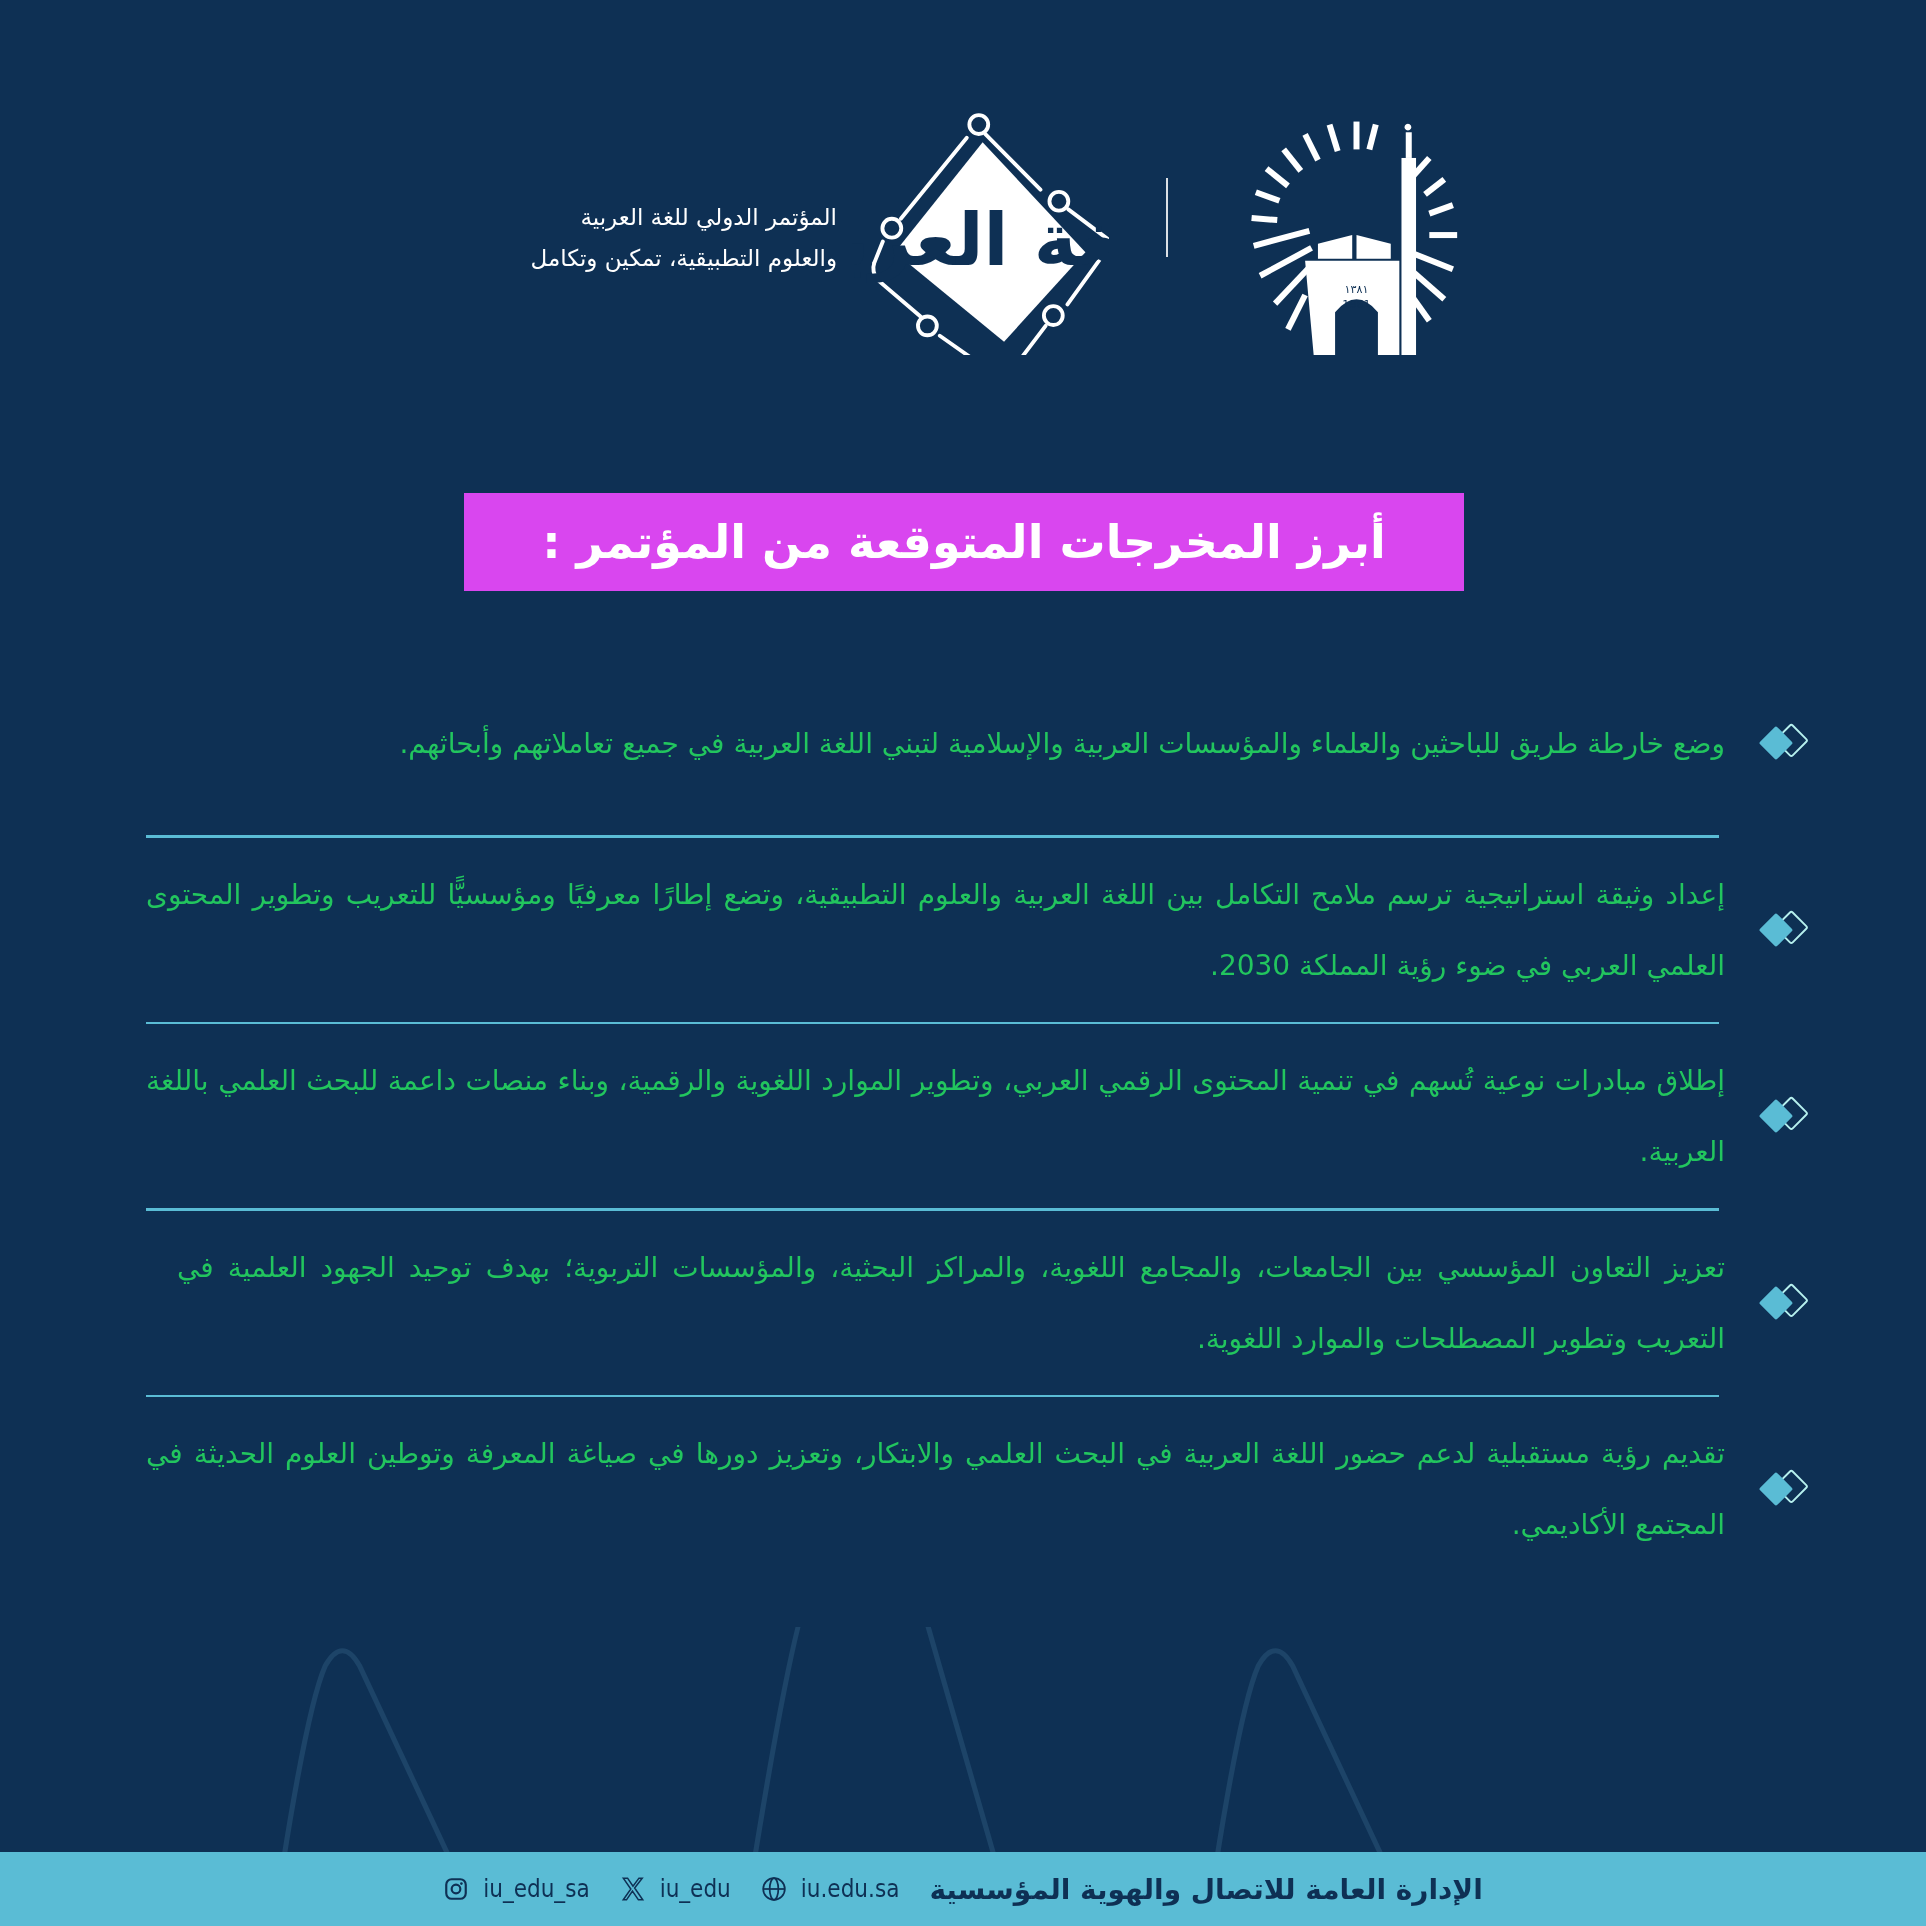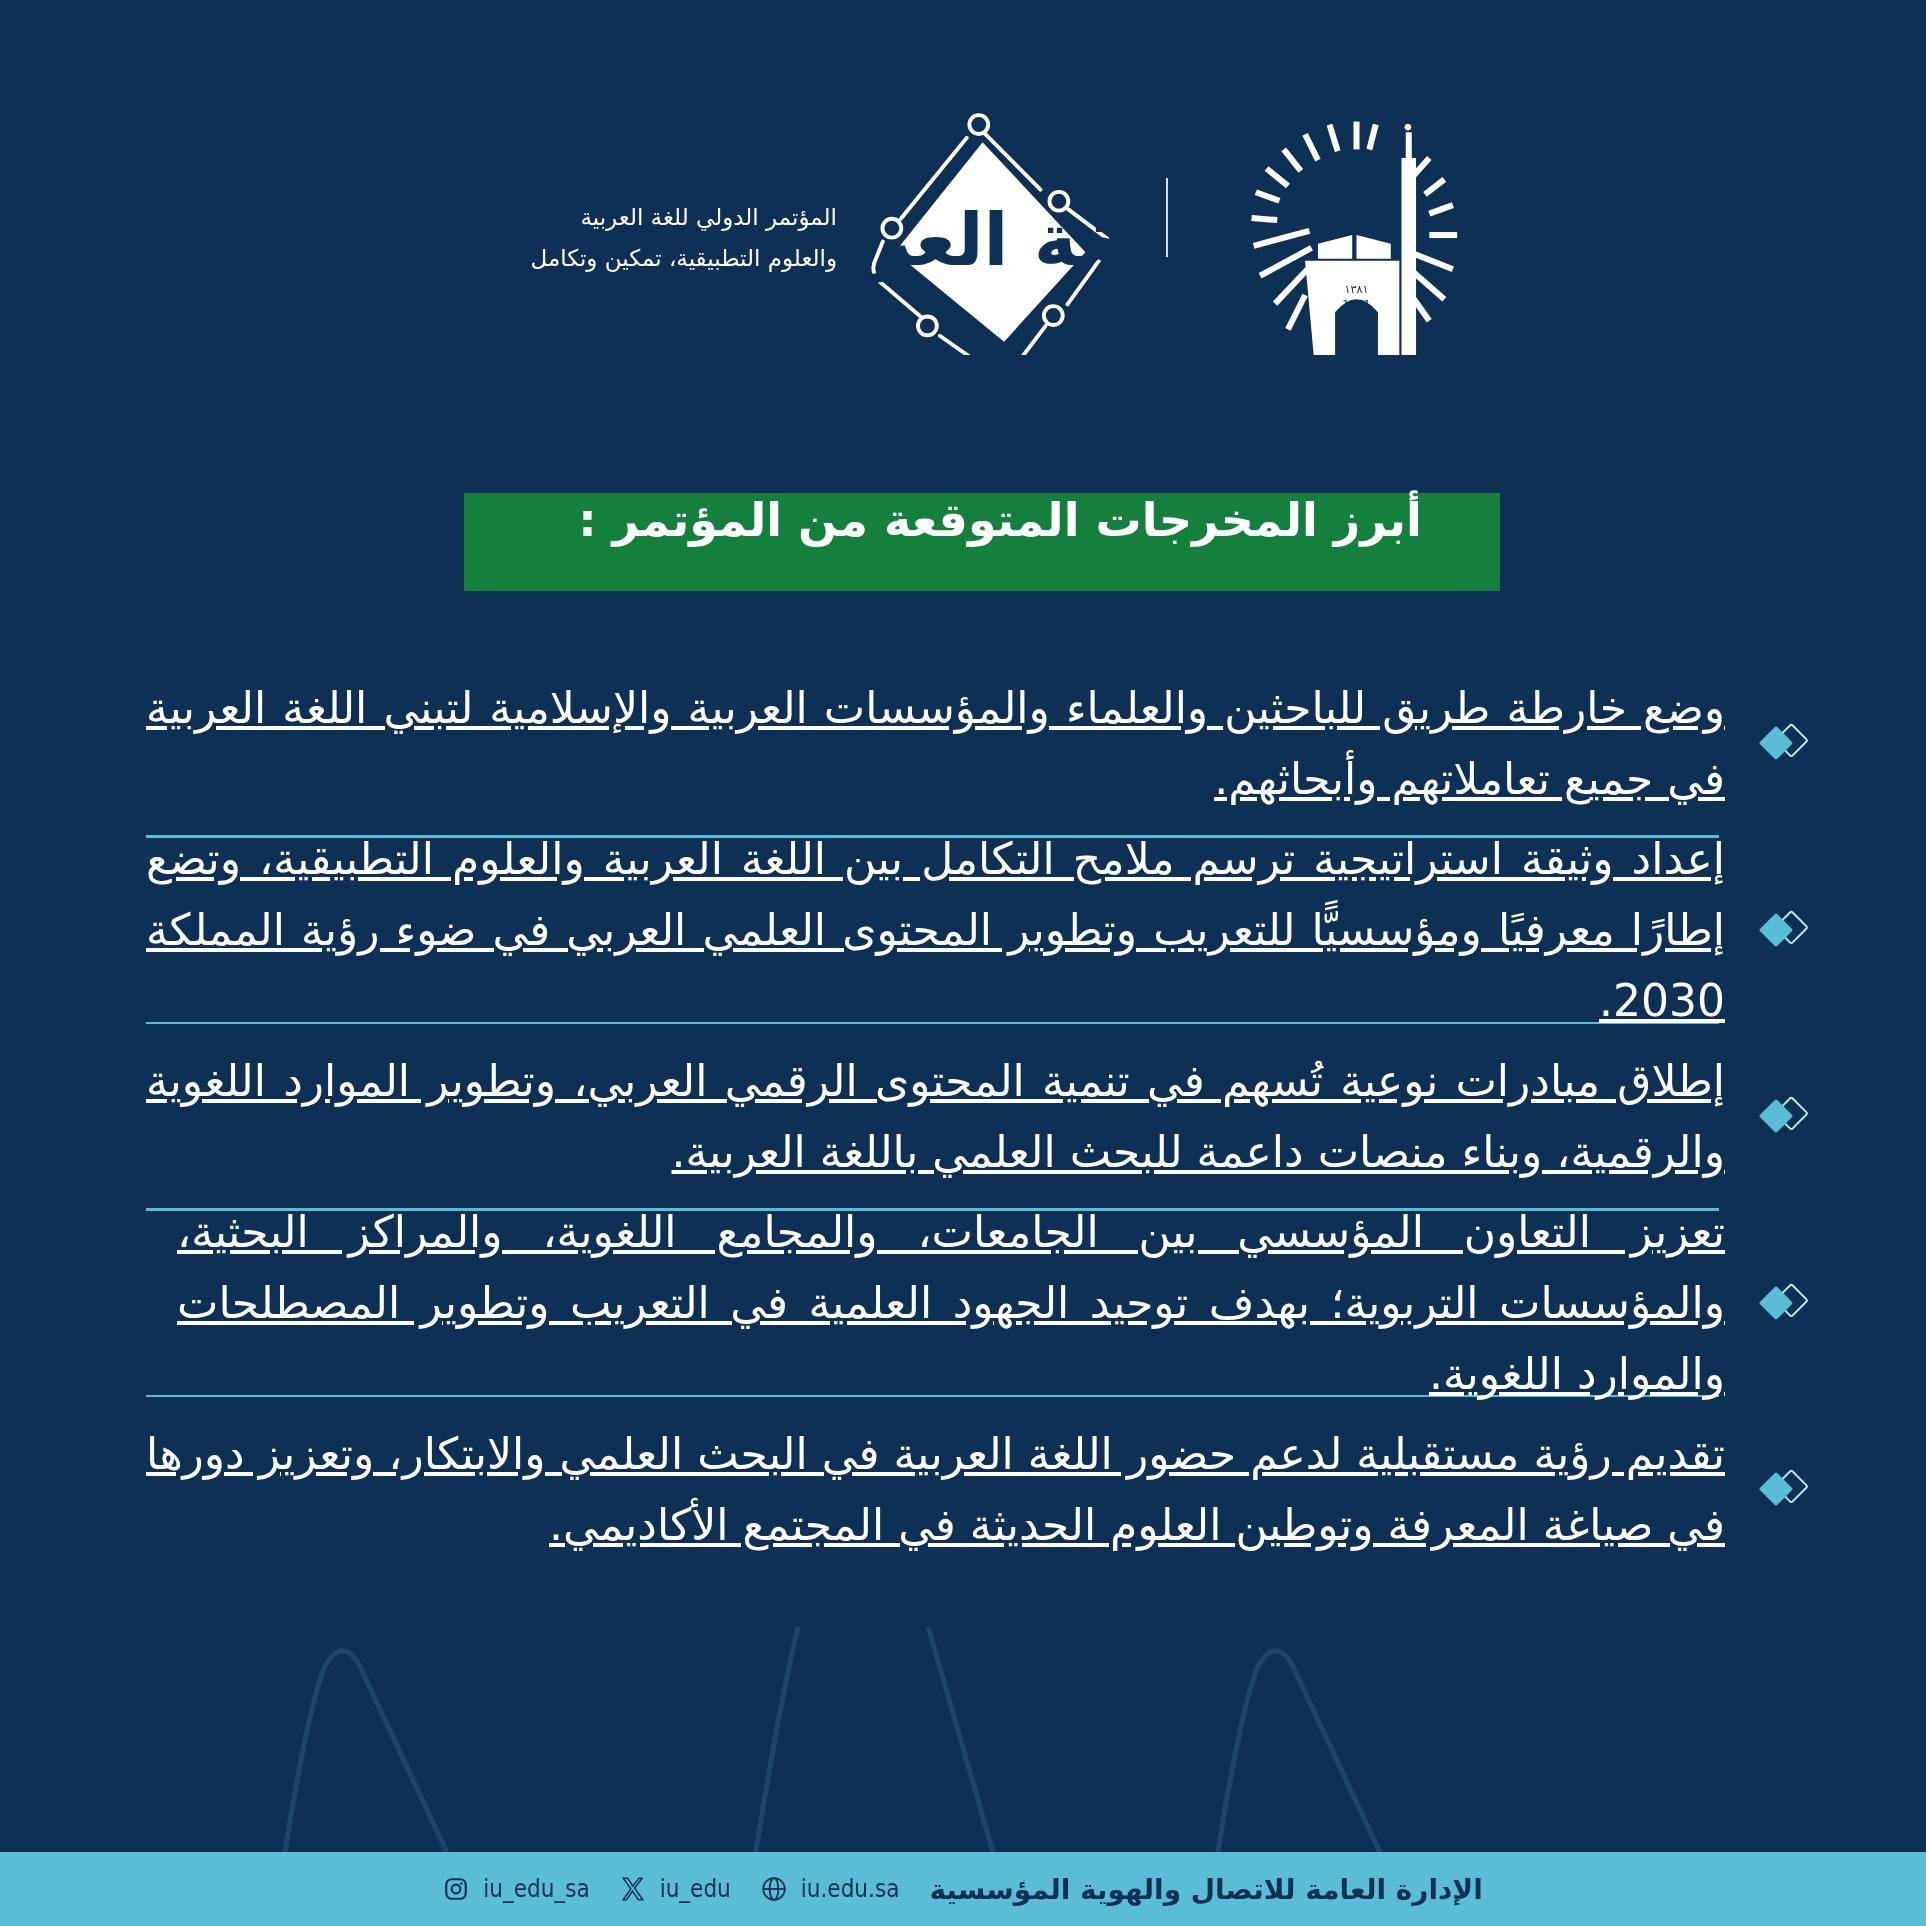--- a/index.html
+++ b/index.html
@@ -18,40 +18,38 @@
       font-weight: normal; font-size: 23px; line-height: 41px;
       color: #ffffff;
     }
     .conf-logo { position: absolute; left: 852px; top: 98px; width: 257px; height: 257px; }
     .vsep { position: absolute; left: 1166px; top: 178px; width: 2.1px; height: 79px; background: #ffffff; opacity: .85; }
     .uni-logo { position: absolute; left: 1228px; top: 98px; width: 257px; height: 257px; }
 
     
     .title-box {
       position: absolute; left: 464px; top: 493px; width: 1000px; height: 98px;
-      background: #15803d;
-      display: flex; align-items: flex-start; justify-content: center;
+      background: #d946ef;
+      display: flex; align-items: center; justify-content: center;
       direction: rtl;
-      padding-left: 36px;
     }
     .title-box span {
       font-weight: bold; font-size: 46px; color: #ffffff; white-space: nowrap;
     }
 
     
     .items { position: absolute; left: 146px; top: 681px; width: 1669px; }
     .item {
       position: relative; display: flex; flex-direction: row-reverse; align-items: center;
     }
     .item-bullet { width: 64px; height: 64px; flex: 0 0 64px; margin-left: 26px; }
     .item-text {
       flex: 1; direction: rtl; text-align: justify; text-align-last: right;
-      font-size: 44px; line-height: 71px; color: #ffffff;
+      font-size: 28px; line-height: 71px; color: #22c55e;
       padding-left: 0;
-      text-decoration: underline;
     }
     .divider { height: 2.6px; background: #5abcd5; margin-right: 146px; width: 1573px; margin-left: 0; }
 
     
     .watermark { position: absolute; left: 0; top: 1627px; width: 1926px; height: 240px; }
 
     
     .footer {
       position: absolute; left: 0; top: 1852px; width: 1926px; height: 74px;
       background: #5abcd5;

